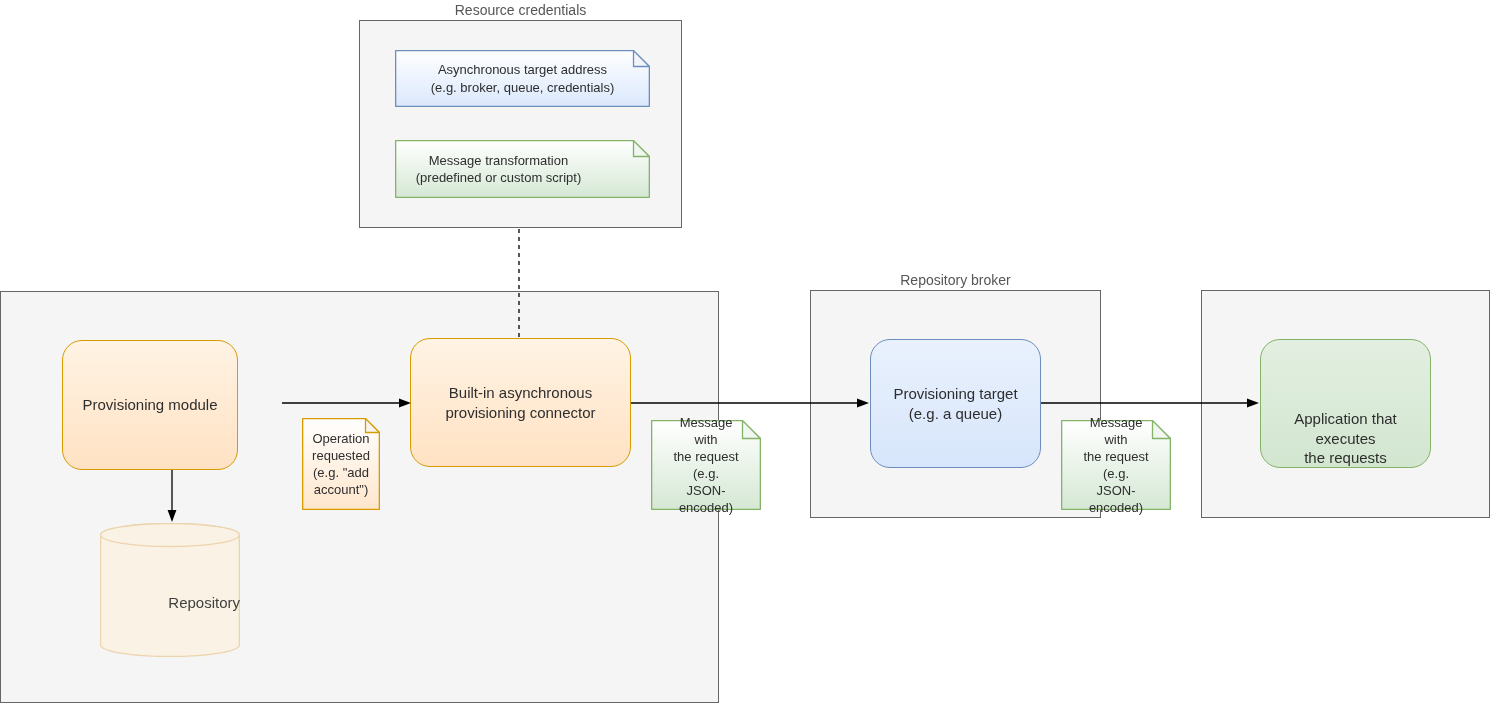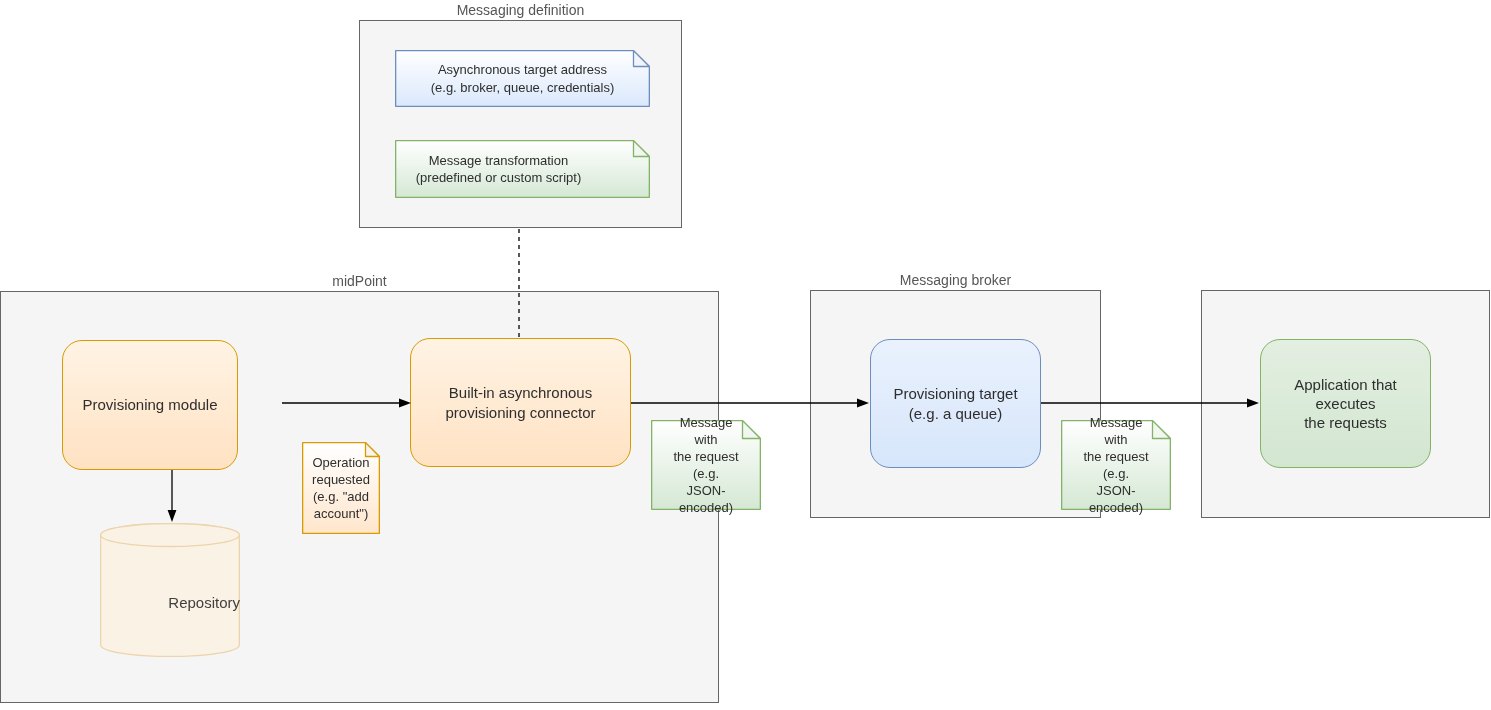--- a/index.html
+++ b/index.html
@@ -58,45 +58,44 @@
           <stop offset="1" stop-color="#d5e8d4"></stop>
       </linearGradient>
       <linearGradient id="g-orange" x1="0" y1="0" x2="0" y2="1">
         <stop offset="0" stop-color="#ffffff"></stop>
           <stop offset="1" stop-color="#ffe6cc"></stop>
       </linearGradient>
     </defs>
   </svg>
 
   <div class="container" style="left:359px;top:20px;width:323px;height:208px;"></div>
-  <div class="container-label" style="left:359px;top:2px;width:323px;">Messaging definition</div>
+  <div class="container-label" style="left:359px;top:2px;width:323px;">Resource credentials</div>
 
   <div class="container" style="left:0px;top:291px;width:719px;height:412px;"></div>
-  <div class="container-label" style="left:0px;top:273px;width:719px;">midPoint</div>
 
   <div class="container" style="left:810px;top:290px;width:291px;height:228px;"></div>
-  <div class="container-label" style="left:810px;top:272px;width:291px;">Messaging broker</div>
+  <div class="container-label" style="left:810px;top:272px;width:291px;">Repository broker</div>
 
   <div class="container" style="left:1201px;top:290px;width:289px;height:228px;"></div>
 
   <div class="box orange" style="left:62px;top:340px;width:176px;height:130px;">
     <span>Provisioning module</span>
   </div>
 
   <div class="box orange" style="left:410px;top:338px;width:221px;height:129px;">
     <span>Built-in asynchronous
 provisioning connector</span>
   </div>
 
   <div class="box blue" style="left:870px;top:339px;width:171px;height:129px;">
     <span>Provisioning target
 (e.g. a queue)</span>
   </div>
 
-  <div class="box green" style="left:1260px;top:339px;width:171px;height:129px;">
+  <div class="box green" style="left:1260px;top:339px;width:171px;height:129px;align-items:flex-end;">
     <span>Application that
 executes
 the requests</span>
   </div>
 
   <div id="repository">
     <svg width="140" height="134" viewBox="0 0 140 134">
       <path d="M0.65,12 A69.35,11.5 0 0 1 139.35,12 L139.35,122 A69.35,11.5 0 0 1 0.65,122 Z" fill="#fbf2e6" stroke="#ecd4ad" stroke-width="1.3"></path>
       <ellipse cx="70" cy="12" rx="69.35" ry="11.5" fill="#fbf2e6" stroke="#ecd4ad" stroke-width="1.3"></ellipse>
     </svg>
@@ -130,21 +129,21 @@
 
   <div class="note" style="left:395px;top:140px;width:207px;height:58px;">
     <svg width="255" height="58" viewBox="0 0 255 58">
       <path d="M0.65,0.65 L238.5,0.65 L254.35,16.5 L254.35,57.35 L0.65,57.35 Z" fill="url(#g-green)" stroke="#82b366" stroke-width="1.3" stroke-linejoin="round"></path>
       <path d="M238.5,0.65 L238.5,16.5 L254.35,16.5 Z" fill="#f2f6f1" stroke="#82b366" stroke-width="1.3" stroke-linejoin="round"></path>
     </svg>
     <div class="note-text">Message transformation
 (predefined or custom script)</div>
   </div>
 
-  <div class="note" style="left:302px;top:418px;width:78px;height:92px;margin-top:24px;">
+  <div class="note" style="left:302px;top:418px;width:78px;height:92px;">
     <svg width="78" height="92" viewBox="0 0 78 92">
       <path d="M0.65,0.65 L63.5,0.65 L77.35,14.5 L77.35,91.35 L0.65,91.35 Z" fill="url(#g-orange)" stroke="#d79b00" stroke-width="1.3" stroke-linejoin="round"></path>
       <path d="M63.5,0.65 L63.5,14.5 L77.35,14.5 Z" fill="#f7f4ef" stroke="#d79b00" stroke-width="1.3" stroke-linejoin="round"></path>
     </svg>
     <div class="note-text">Operation
 requested
 (e.g. "add
 account")</div>
   </div>
 

